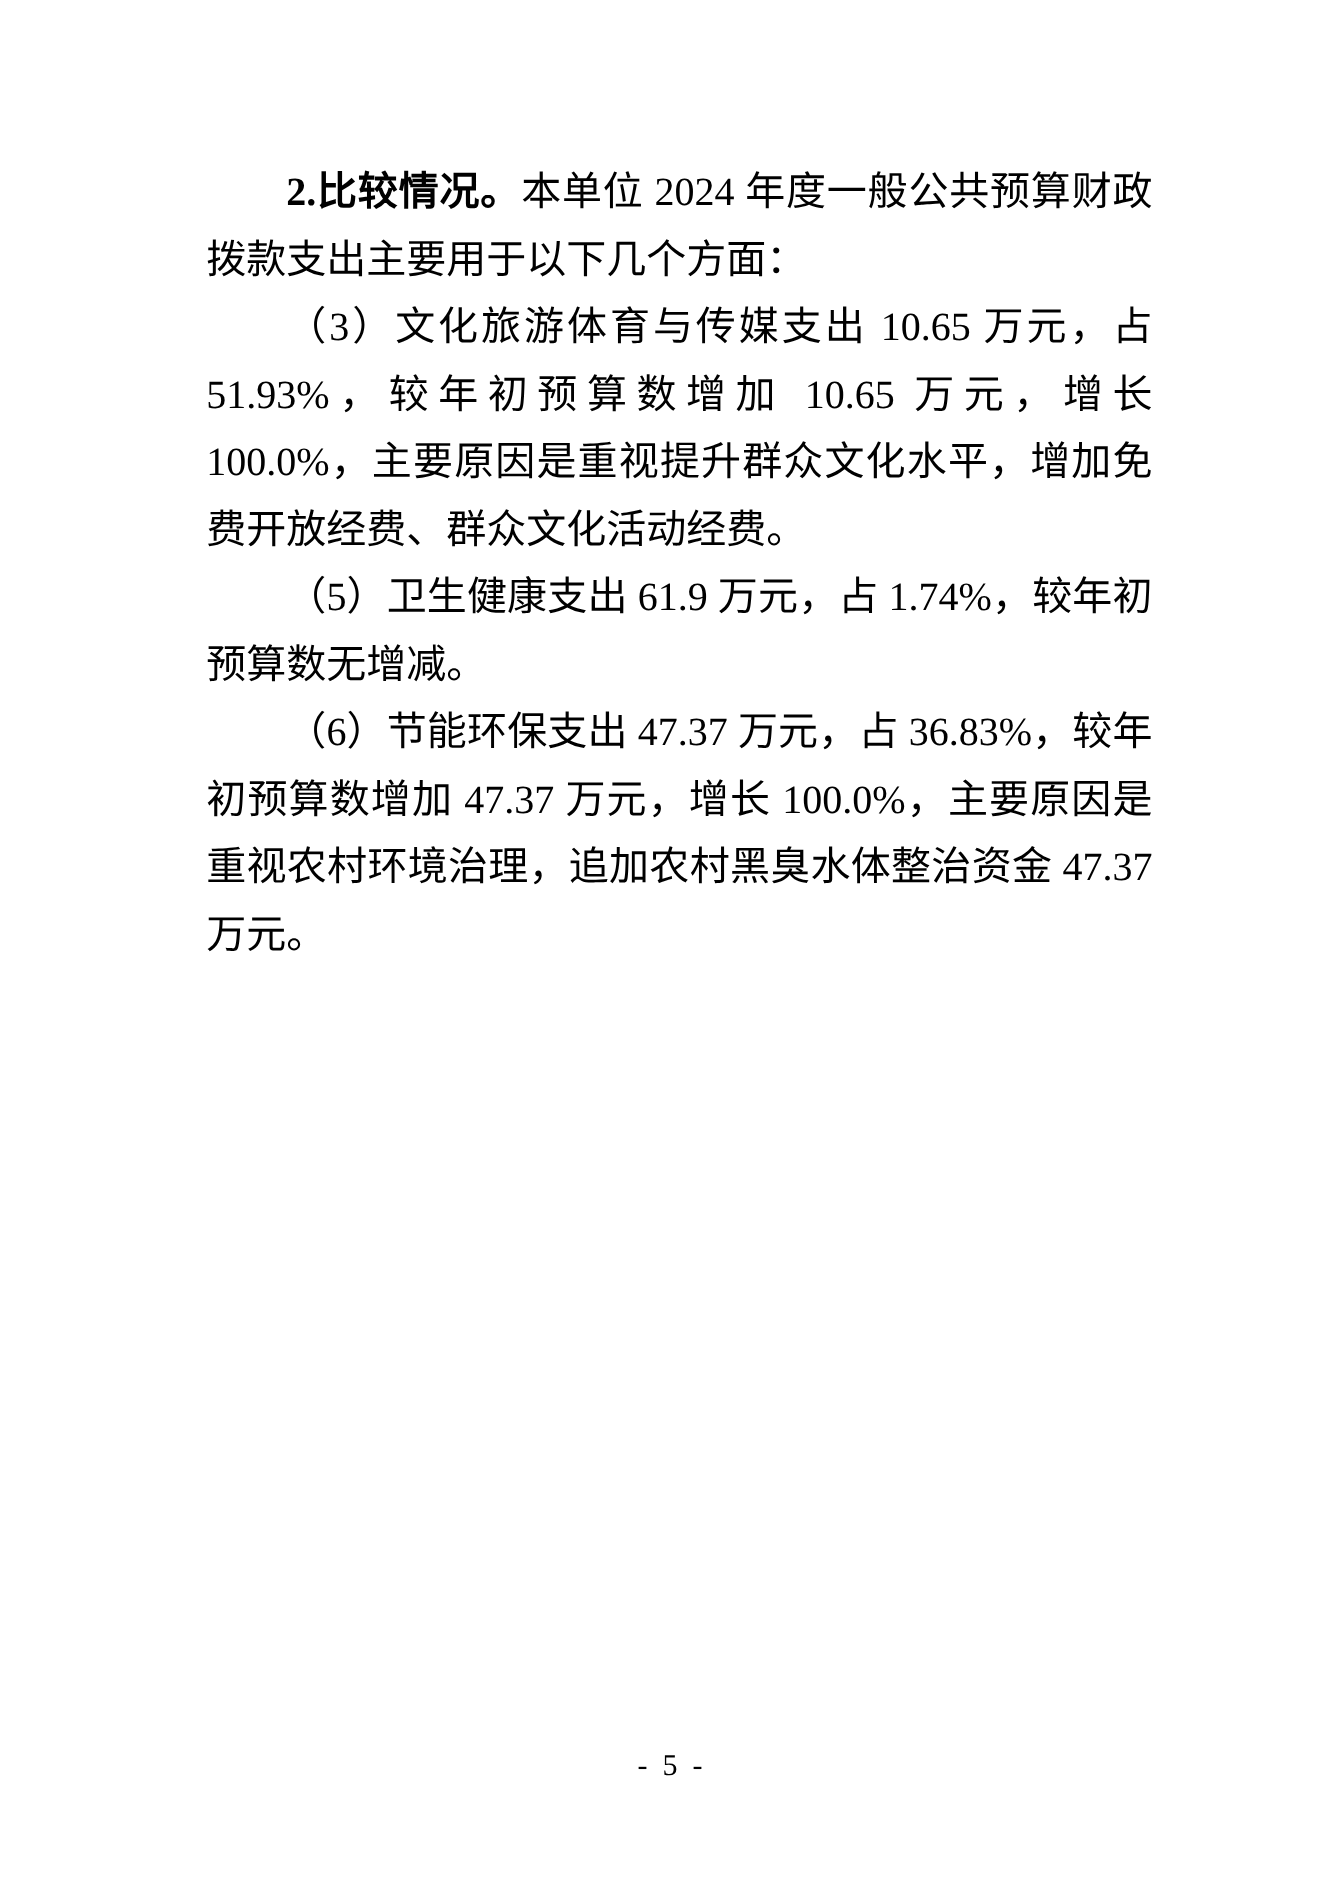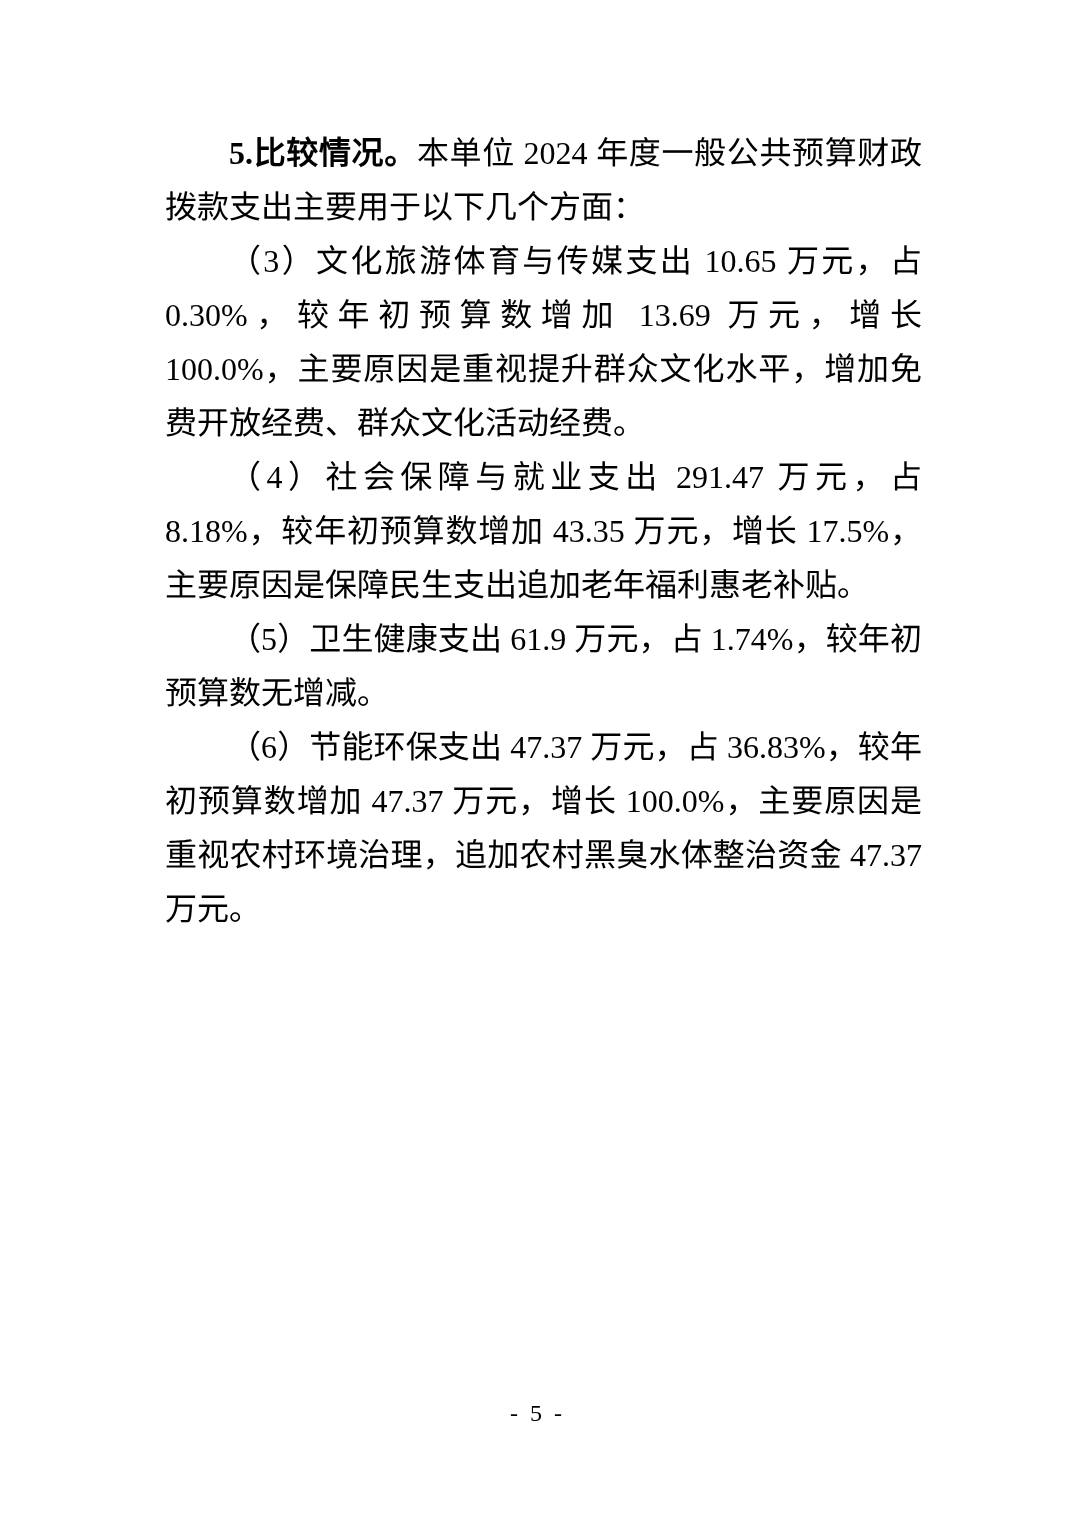--- a/index.html
+++ b/index.html
@@ -44,20 +44,19 @@
     line-height: 30px;
     letter-spacing: 3px;
     color: #000000;
   }
 </style>
 </head>
 <body>
 
 <div class="page">
   <div class="content">
-    <p><span class="bold-lead">5.比较情况。</span><span>本单位 2024 年度一般公共预算财政拨款支出主要用于以下几个方面：</span></p>
-    <p>（3）文化旅游体育与传媒支出 10.65 万元，占 0.30%，较年初预算数增加 13.69 万元，增长 100.0%，主要原因是重视提升群众文化水平，增加免费开放经费、群众文化活动经费。</p>
-    <p>（4）社会保障与就业支出 291.47 万元，占 8.18%，较年初预算数增加 43.35 万元，增长 17.5%，主要原因是保障民生支出追加老年福利惠老补贴。</p>
+    <p><span class="bold-lead">2.比较情况。</span><span>本单位 2024 年度一般公共预算财政拨款支出主要用于以下几个方面：</span></p>
+    <p>（3）文化旅游体育与传媒支出 10.65 万元，占 51.93%，较年初预算数增加 10.65 万元，增长 100.0%，主要原因是重视提升群众文化水平，增加免费开放经费、群众文化活动经费。</p>
     <p>（5）卫生健康支出 61.9 万元，占 1.74%，较年初预算数无增减。</p>
     <p>（6）节能环保支出 47.37 万元，占 36.83%，较年初预算数增加 47.37 万元，增长 100.0%，主要原因是重视农村环境治理，追加农村黑臭水体整治资金 47.37 万元。</p>
   </div>
   <div class="page-number">- 5 -</div>
 </div>
 
 </body></html>

